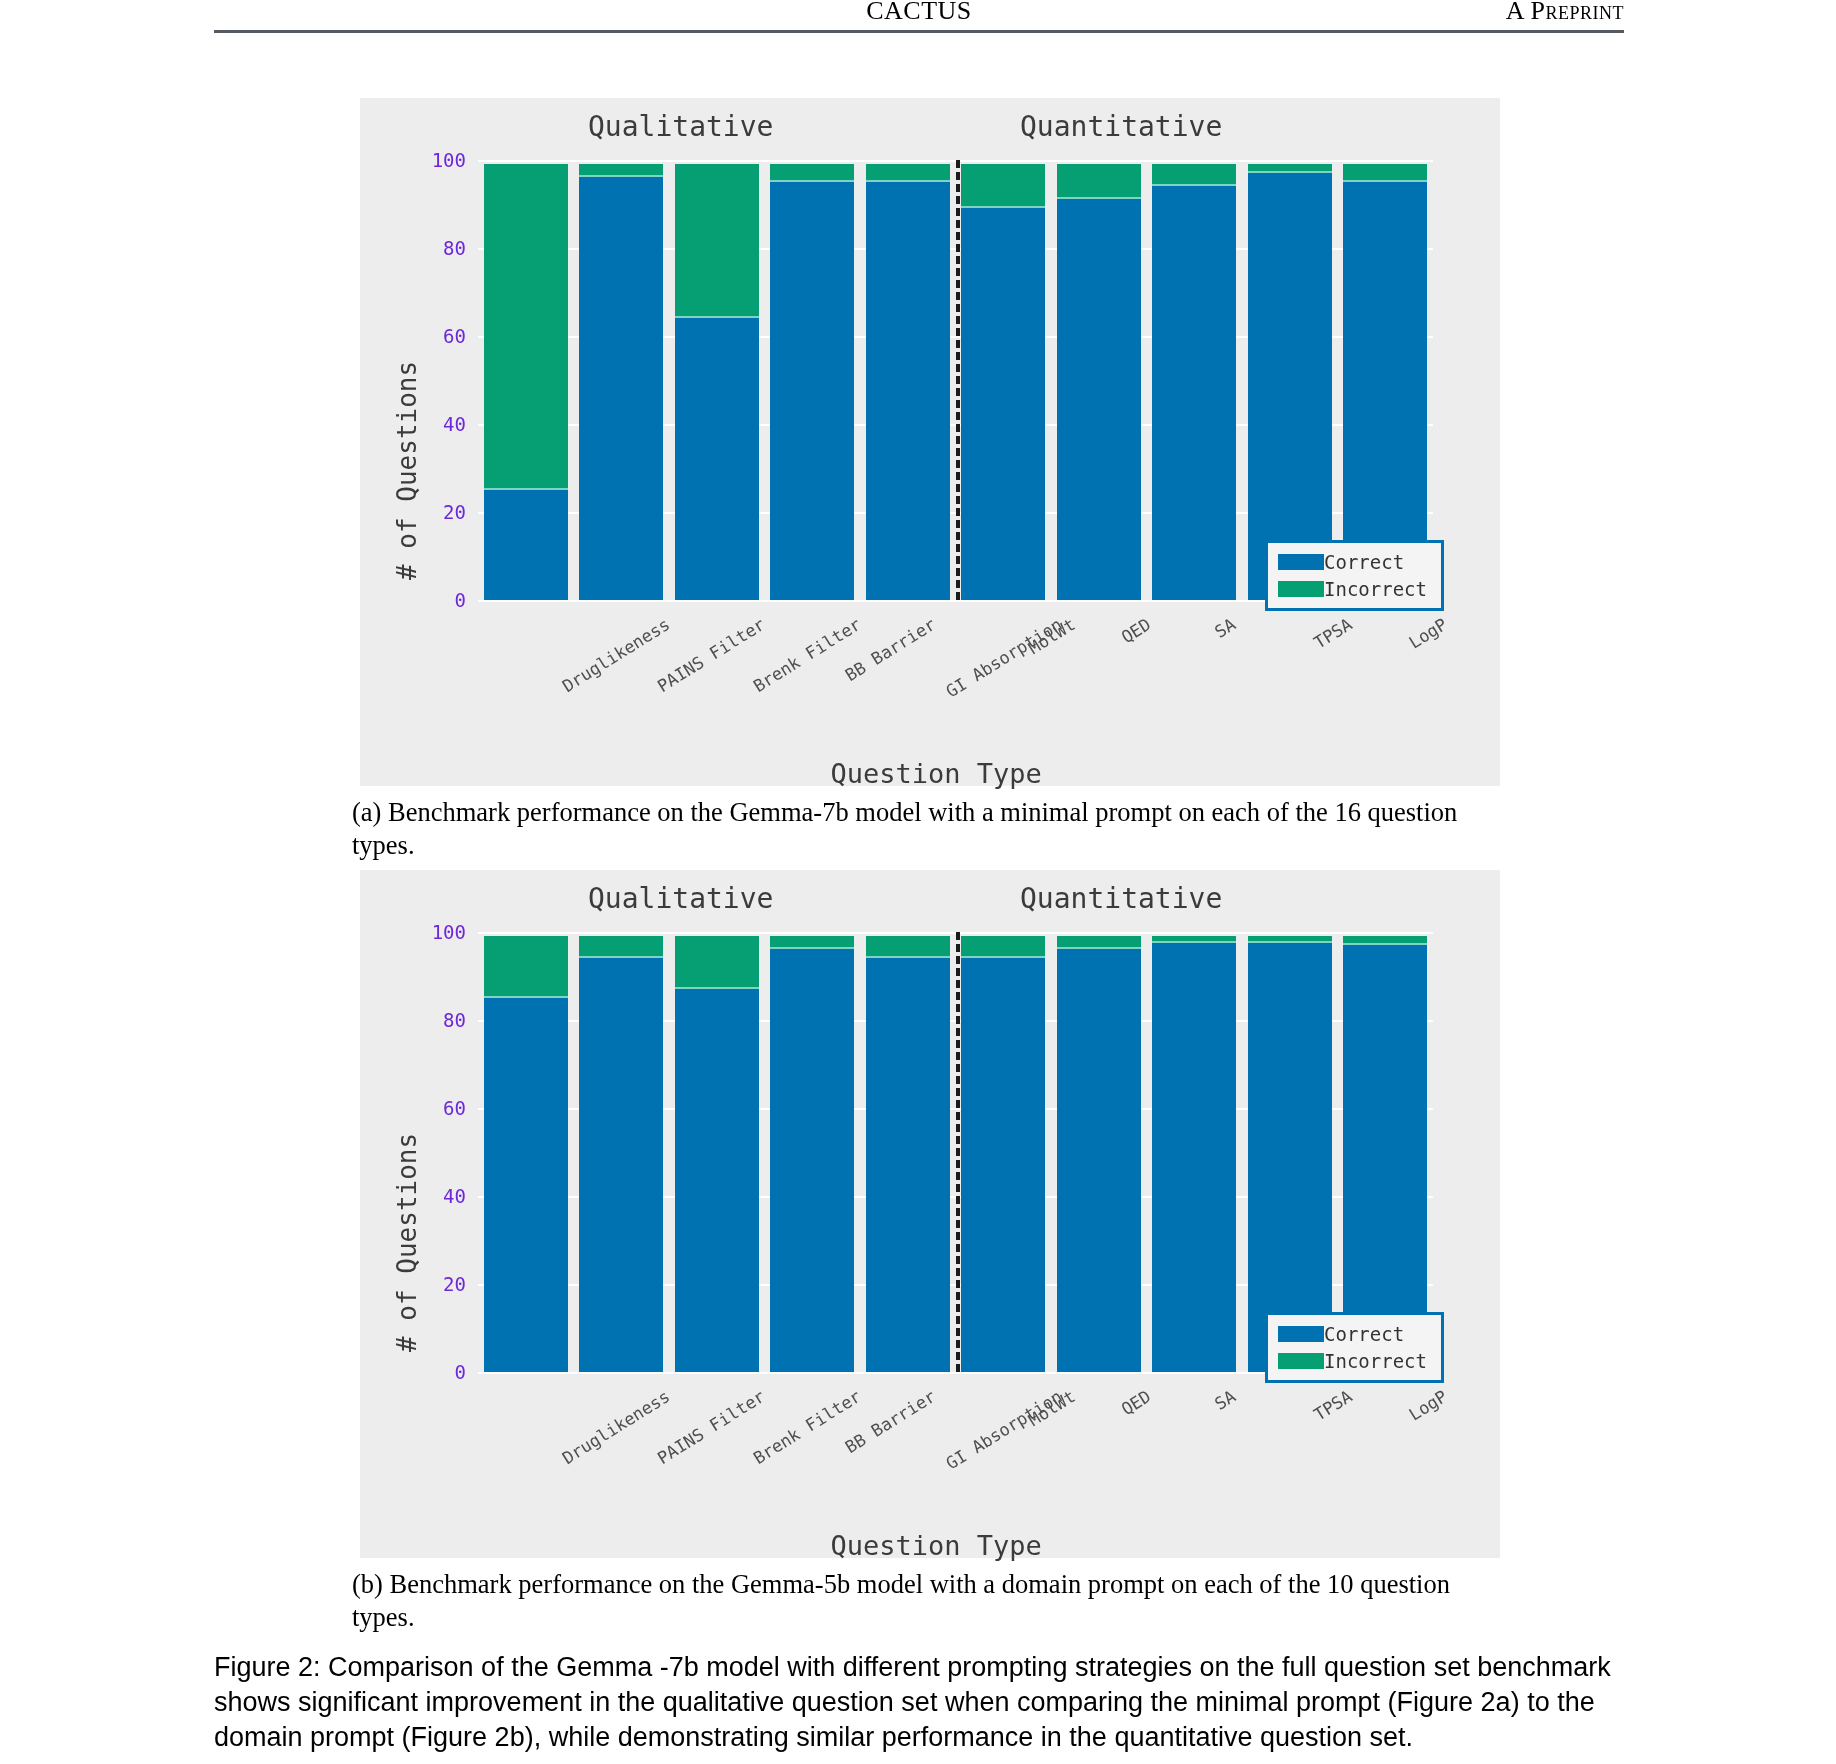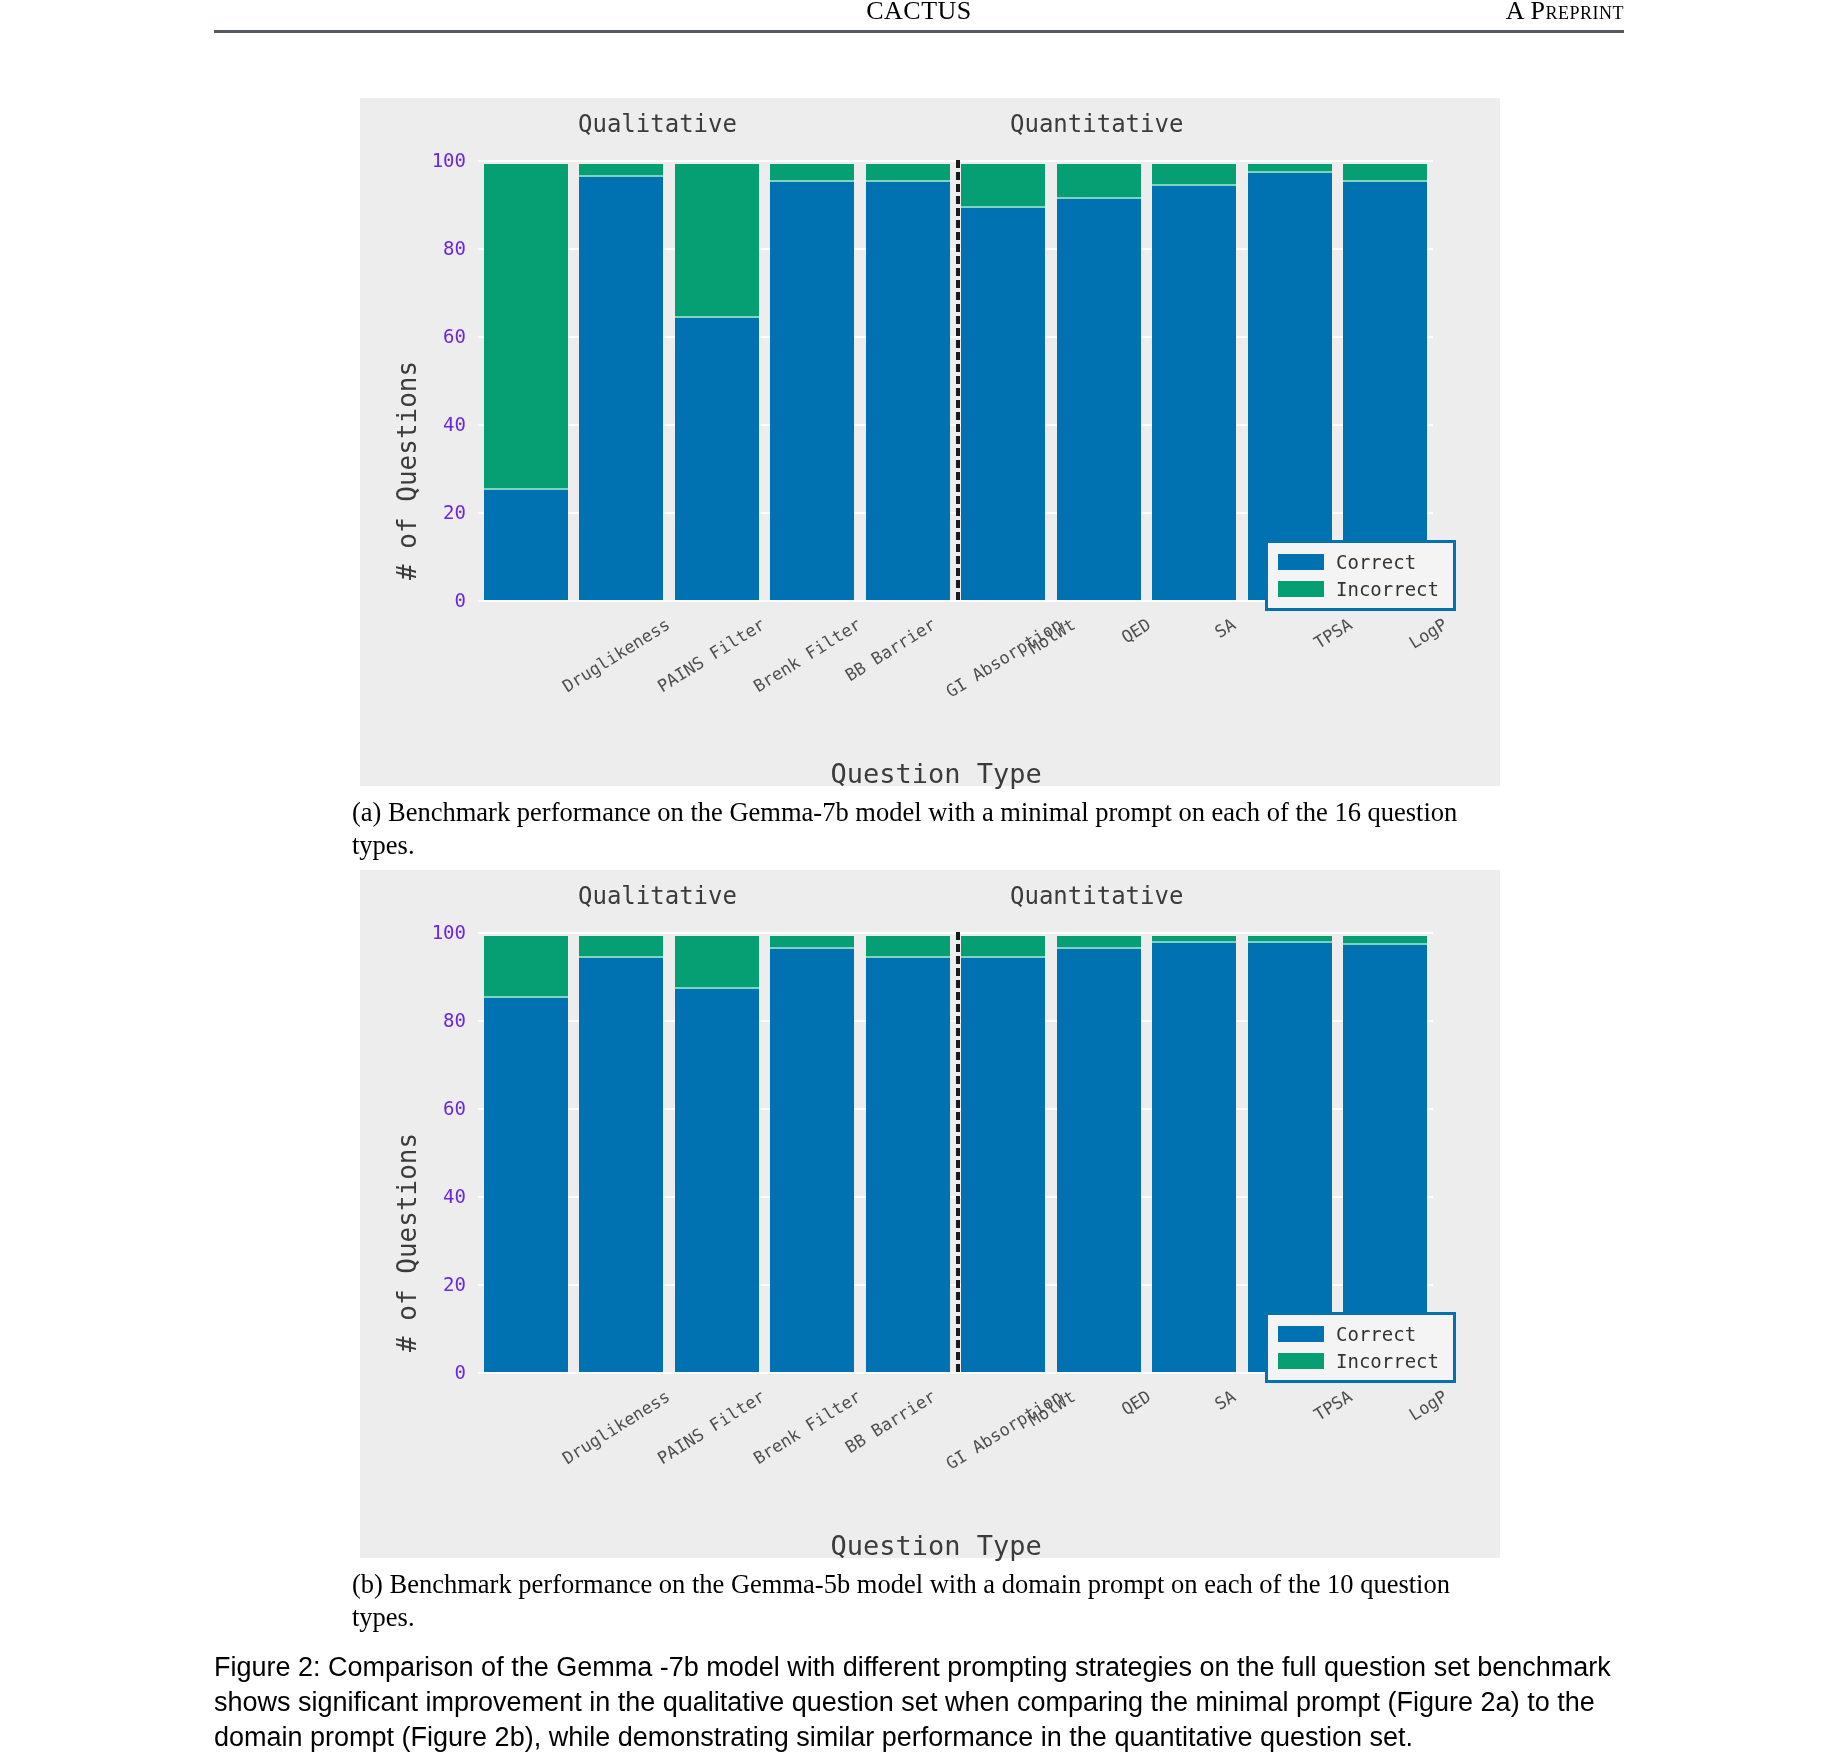--- a/index.html
+++ b/index.html
@@ -33,21 +33,21 @@
   
   .panel {
     position:absolute;
     background:#ededed;
   }
   .panel-a { left:360px; top:98px;  width:1140px; height:688px; }
   .panel-b { left:360px; top:870px; width:1140px; height:688px; }
 
   .group-title {
     position:absolute; font-family:"DejaVu Sans Mono","Liberation Mono",monospace;
-    font-size:24px; color:#3b3b3b; white-space:nowrap;
+    font-size:28px; color:#3b3b3b; white-space:nowrap;margin-left:10px;
   }
 
   
   .plot {
     position:absolute;
     left:118px; top:62px; width:955px; height:440px;
   }
   .gridline {
     position:absolute; left:0; width:100%; height:2px; background:#ffffff;
   }
@@ -92,21 +92,21 @@
     position:absolute; width:0; border-left:4px dashed #1a1a1a;
   }
 
   .legend {
     position:absolute;
     background:#f4f4f4;
     border:3px solid #0072b2;
     padding:8px 14px 8px 10px;
     display:flex; flex-direction:column; gap:5px;
   }
-  .legend-row { display:flex; align-items:center; gap:12px; }
+  .legend-row { display:flex; align-items:center; gap:0; }
   .legend-swatch { width:46px; height:16px; }
   .legend-label {
     font-family:"DejaVu Sans Mono","Liberation Mono",monospace;
     font-size:19px; color:#333333; white-space:nowrap;
   }
 
   
   .subcaption {
     position:absolute;
     font-family:"Liberation Serif", serif;

